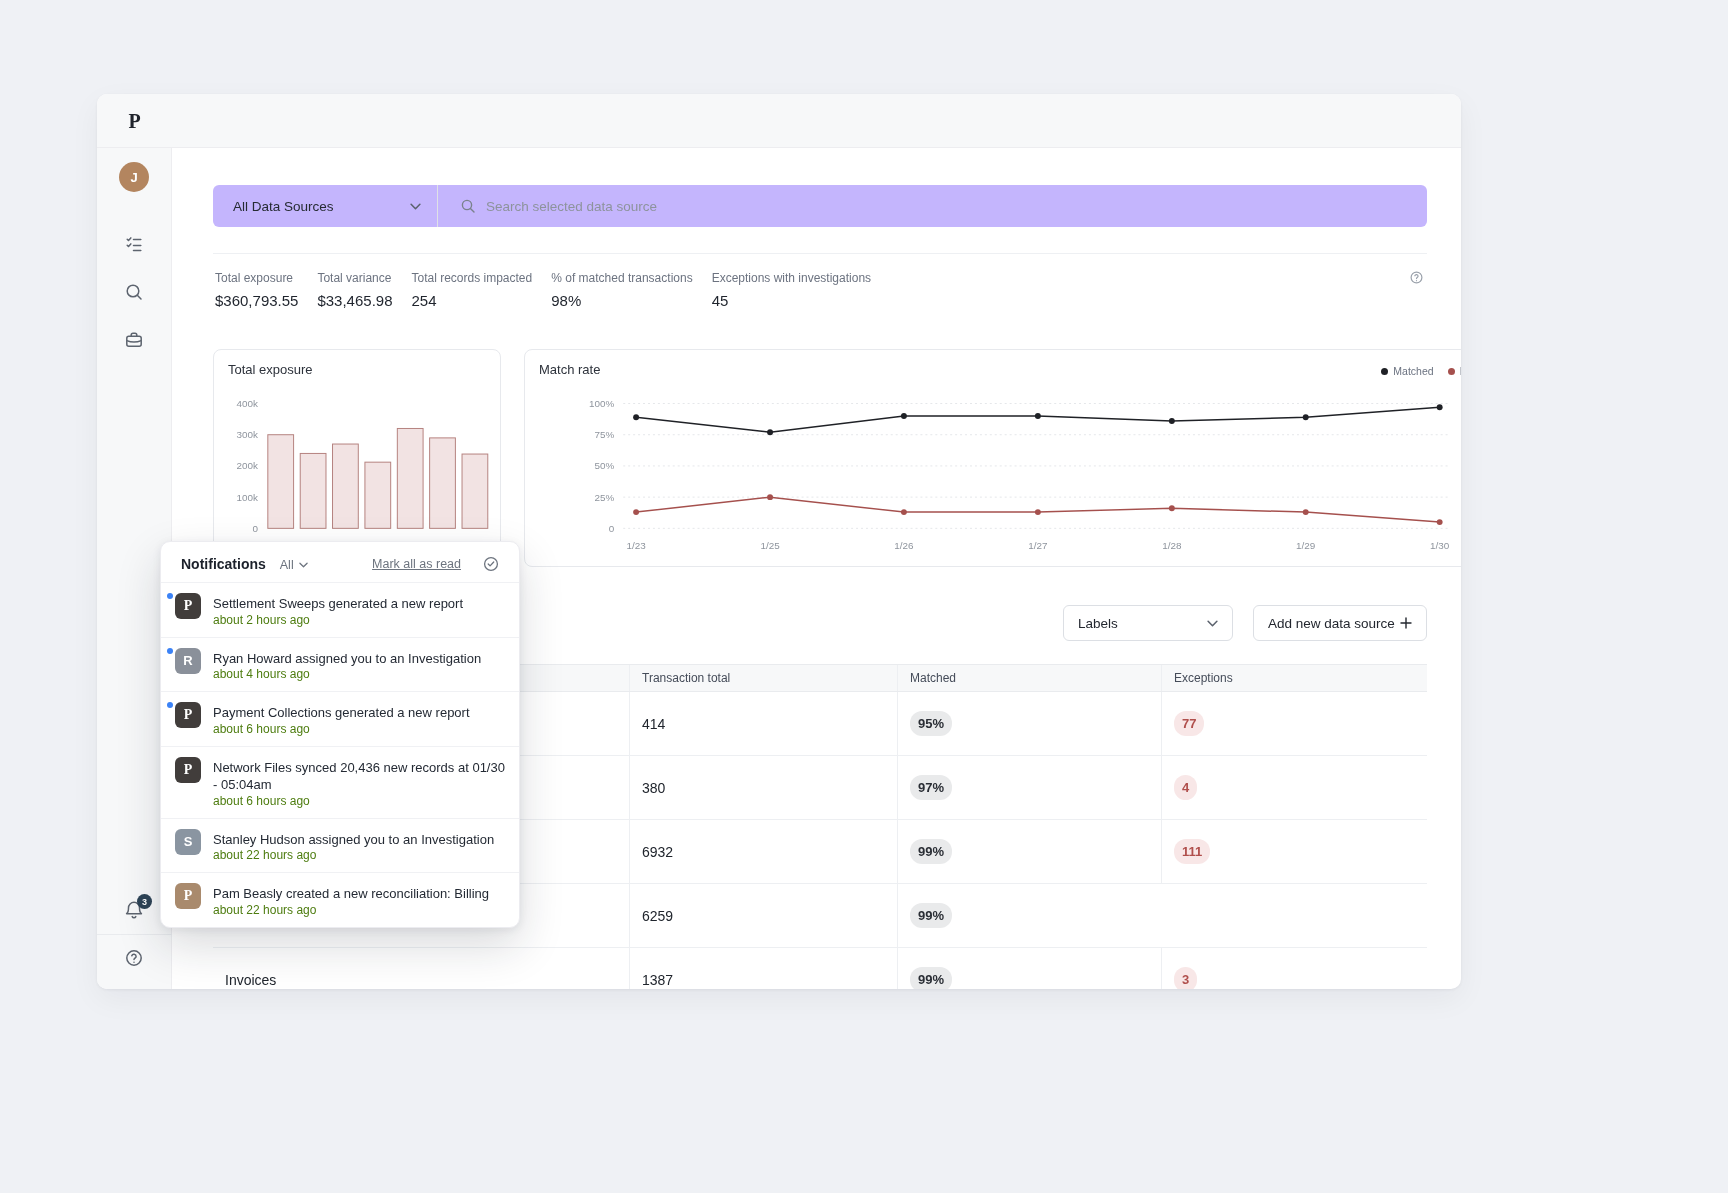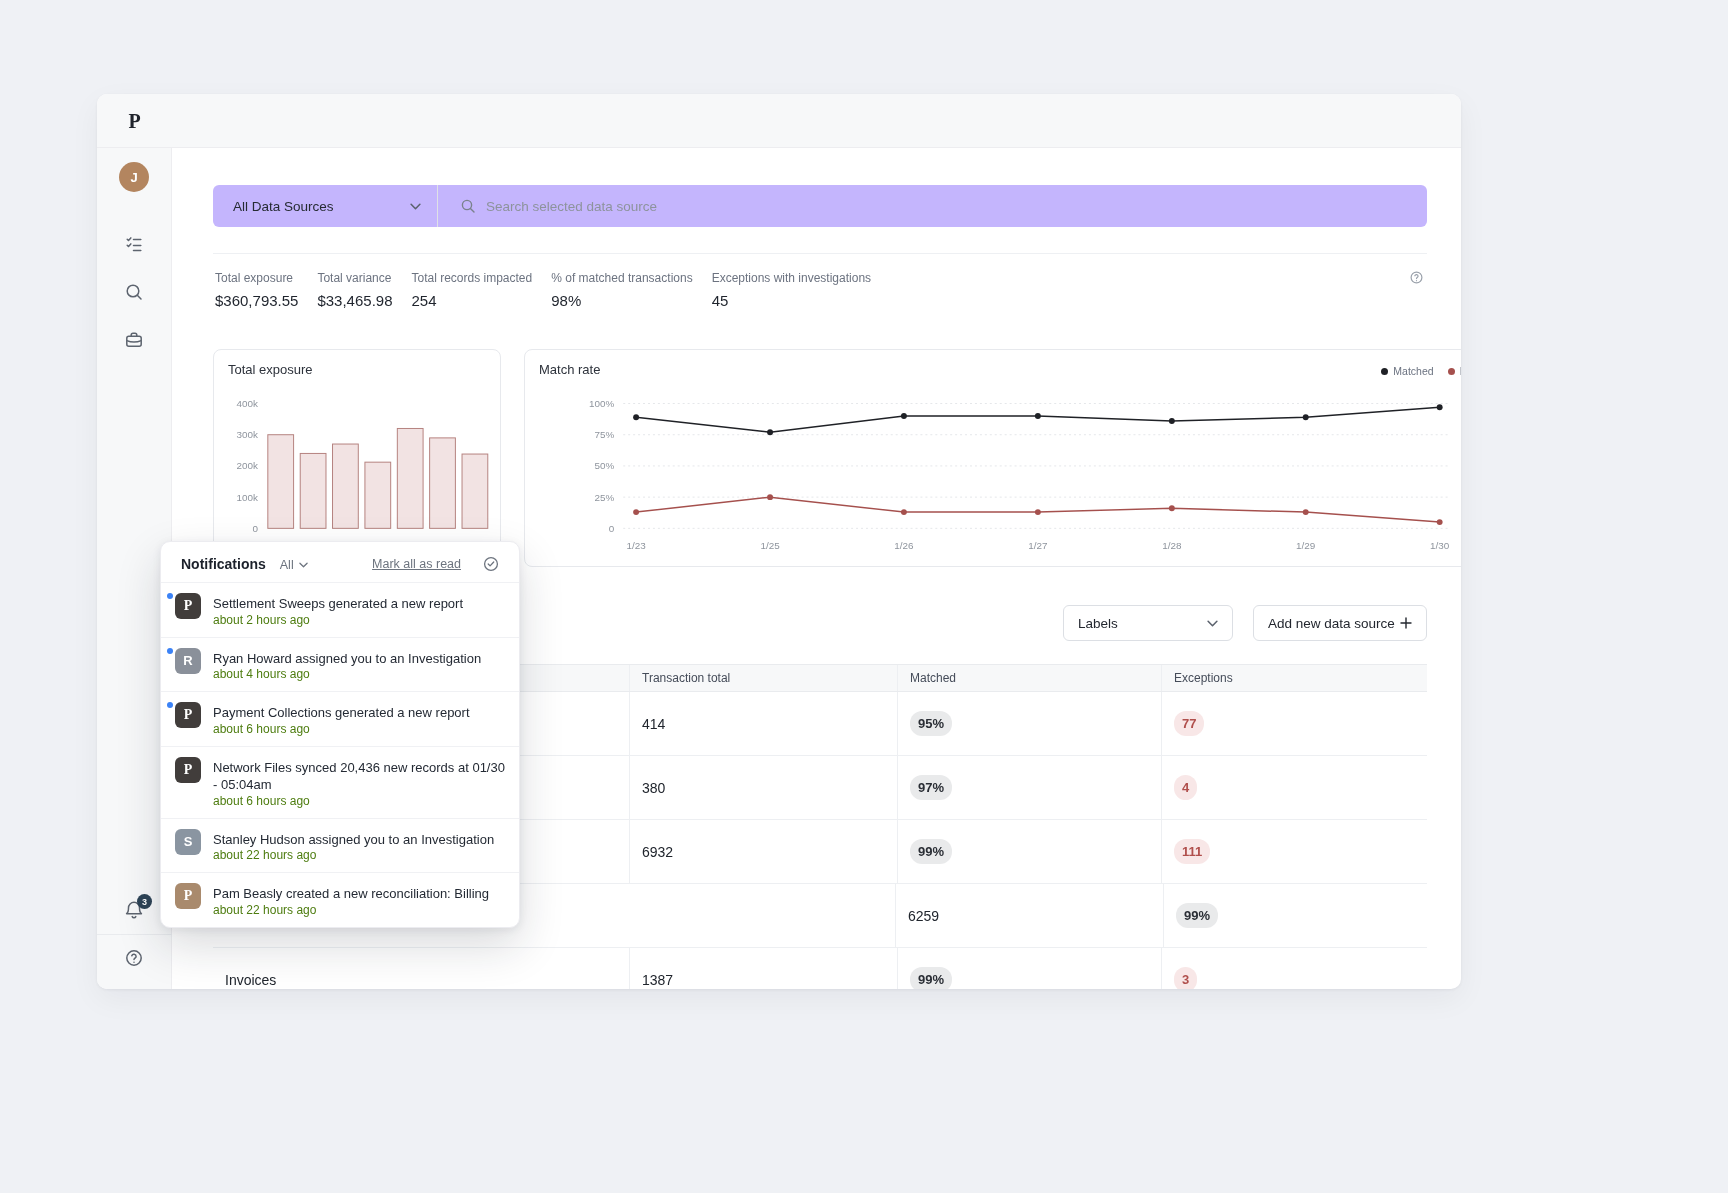--- a/index.html
+++ b/index.html
@@ -62,21 +62,21 @@
   .btn { position:absolute; height:36px; background:#fff; border:1px solid #dcdfe4; border-radius:6px;
          display:flex; align-items:center; justify-content:space-between; padding:0 14px;
          font-size:13.5px; color:#23272f; font-family:inherit; cursor:pointer; }
   .btn-labels { left:966px; top:511px; width:170px; }
   .btn-add    { left:1156px; top:511px; width:174px; }
 
   
   .data-table { position:absolute; left:116px; top:570px; width:1214px; font-size:14px; color:#20252d; }
   .t-head { display:flex; height:28px; background:#f7f8f9; border-top:1px solid #e9ebee; border-bottom:1px solid #e9ebee; }
   .t-head > div { padding:0 12px; line-height:27px; font-size:12px; color:#454c59; font-weight:500; }
-  .t-row { display:flex; height:64px; border-bottom:1px solid #edeff2; align-items:center; cursor:pointer;justify-content:flex-end; }
+  .t-row { display:flex; height:64px; border-bottom:1px solid #edeff2; align-items:center; cursor:pointer; }
   .t-row > div { padding:0 12px; height:100%; display:flex; align-items:center; }
   .c-name { width:416px; }
   .c-tt   { width:268px; border-left:1px solid #edeff2; }
   .c-m    { width:264px; border-left:1px solid #edeff2; }
   .c-e    { width:266px; border-left:1px solid #edeff2; }
   .badge { display:inline-block; padding:5px 8px; border-radius:12px; font-size:13px; font-weight:600; }
   .badge-matched { background:var(--matched-badge-bg,#e9eaeb); color:var(--matched-badge-text,#2a2e35); }
   .badge-exc { background:var(--exception-badge-bg,#f8e7e7); color:var(--exception-badge-text,#b04f4c); }
 
   

